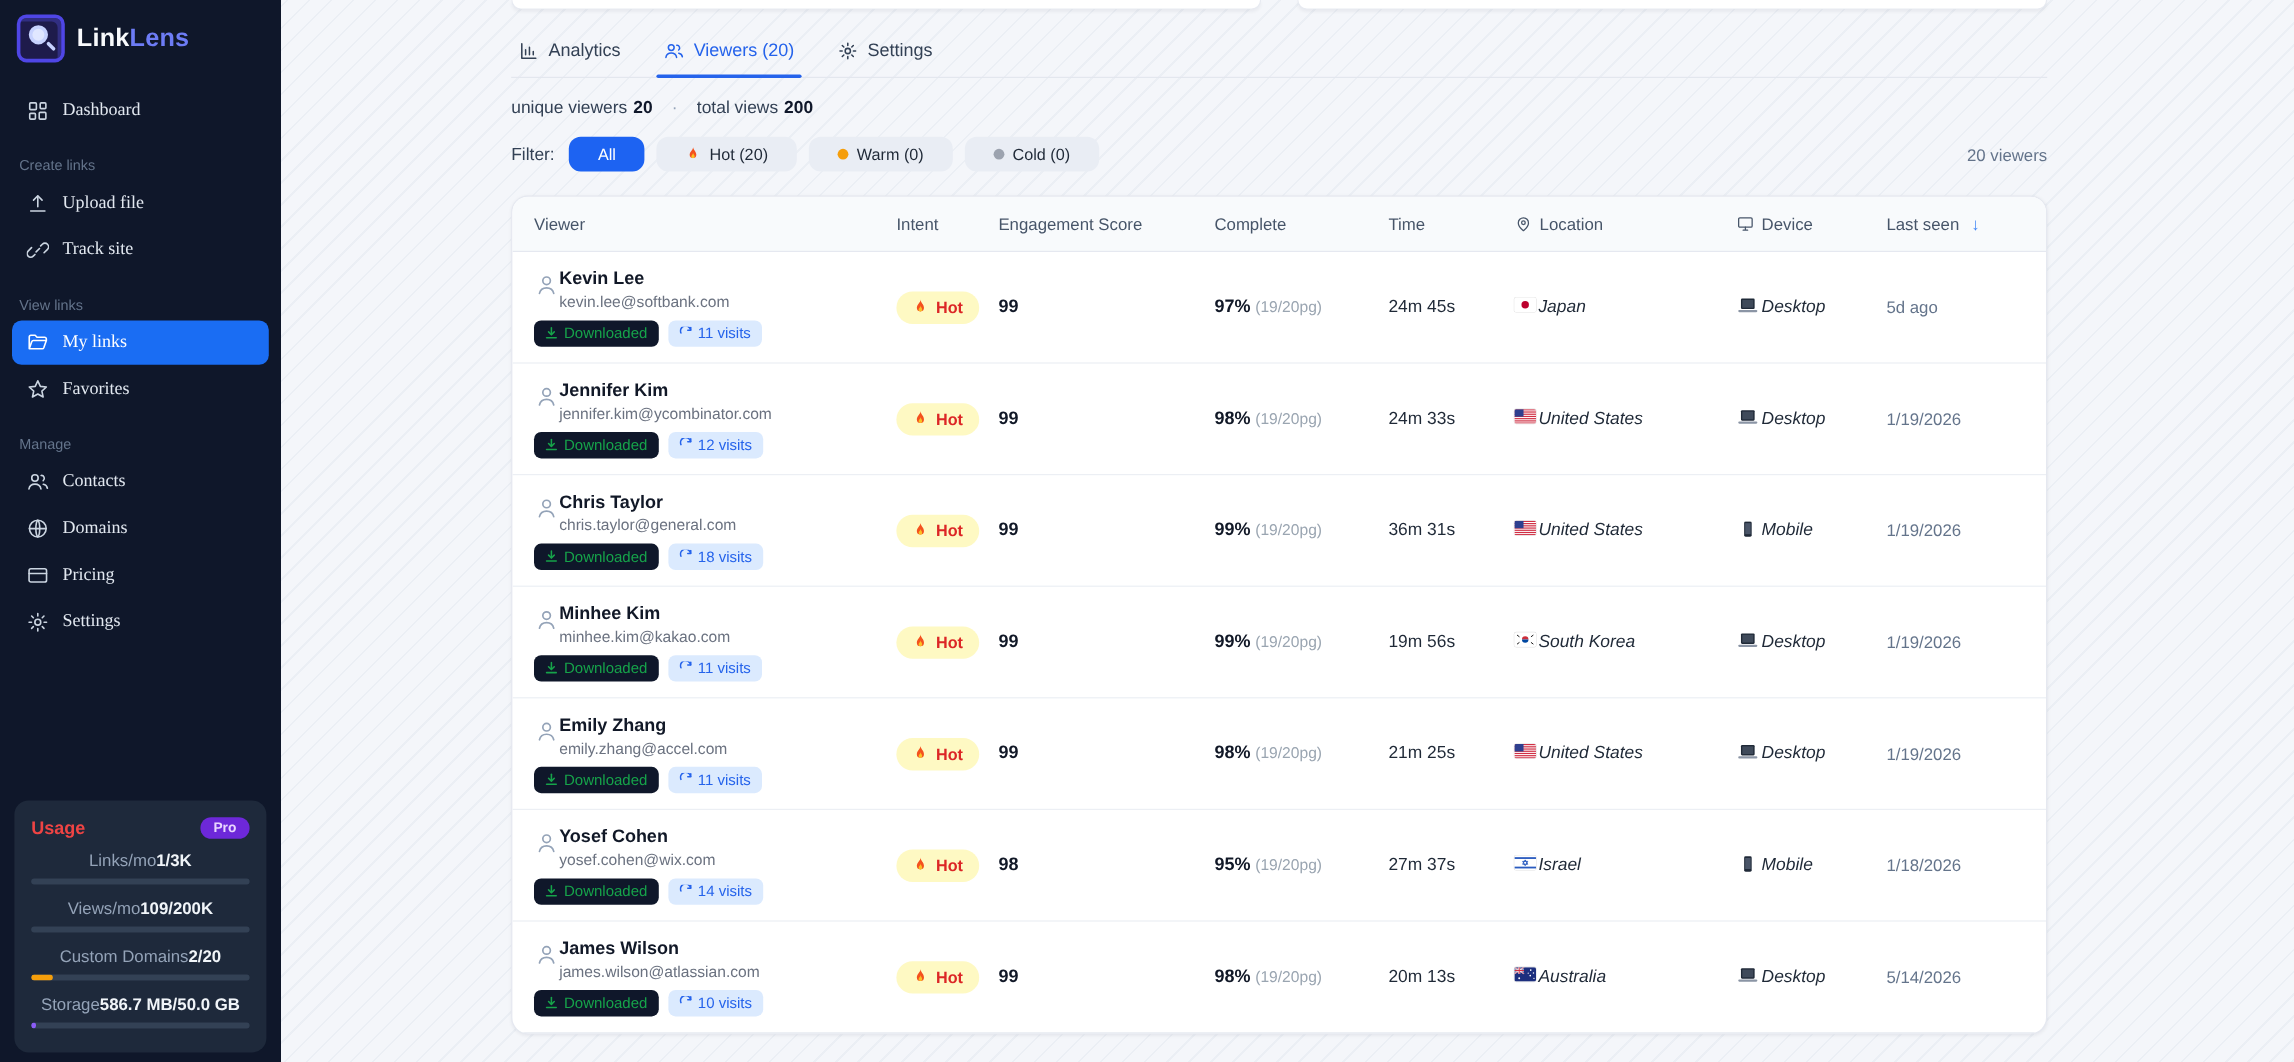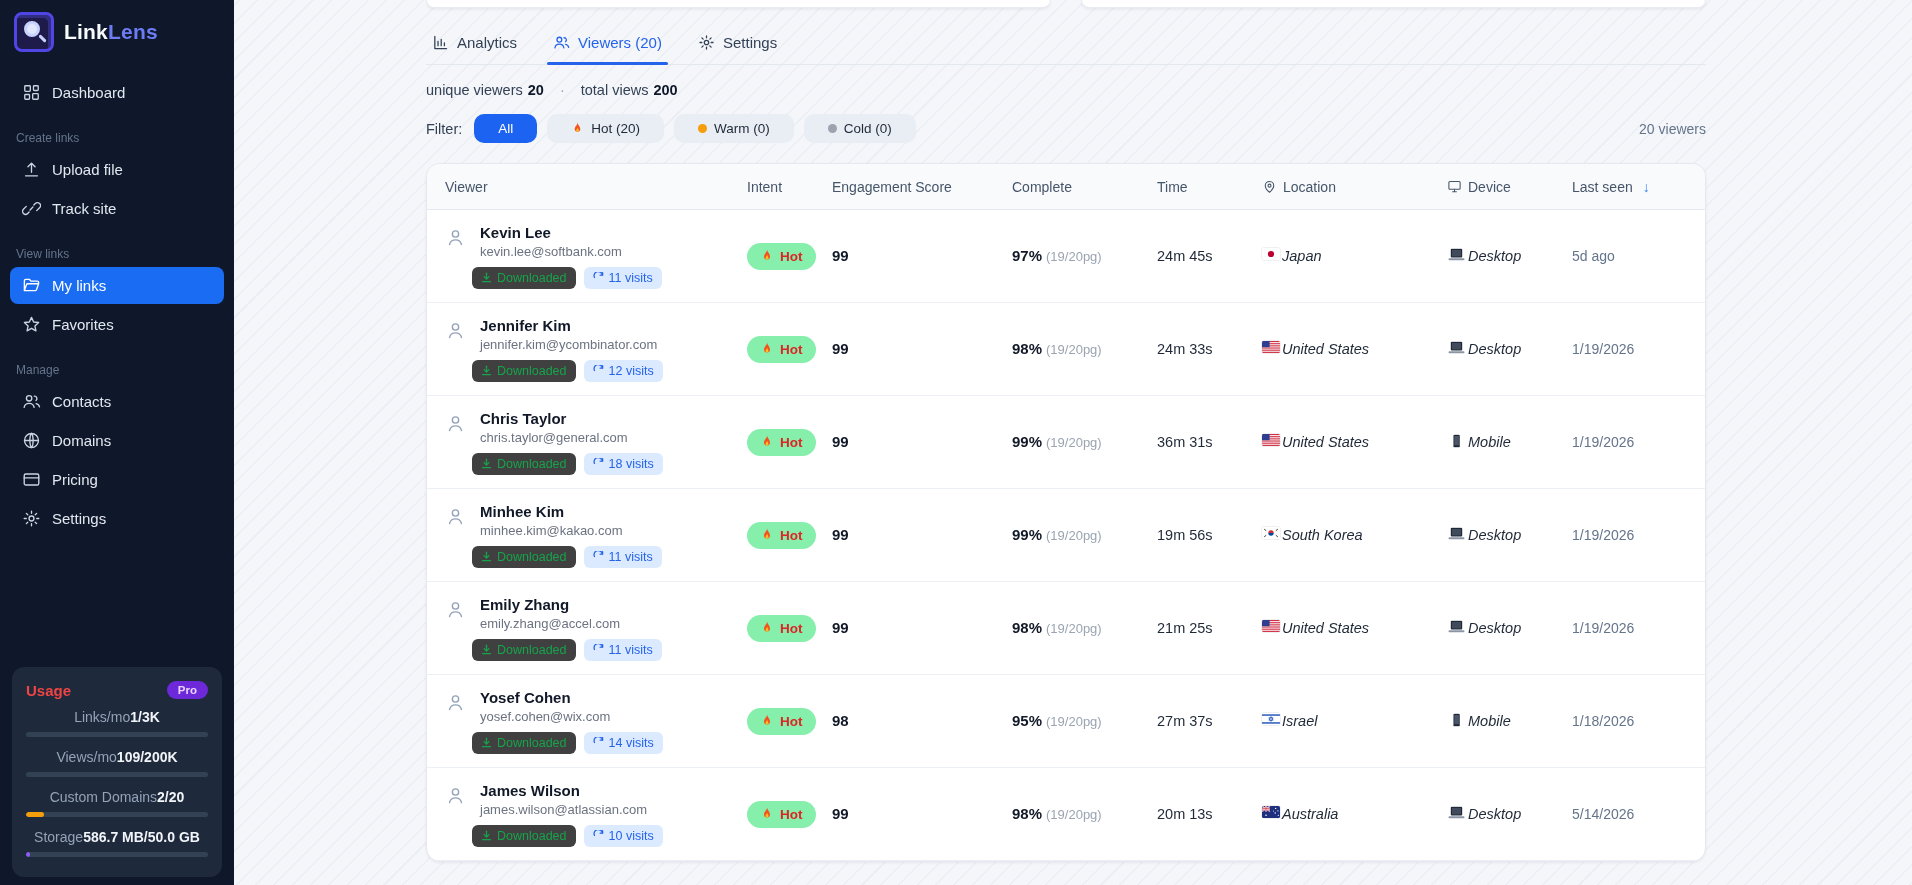--- a/index.html
+++ b/index.html
@@ -30,21 +30,21 @@
     background: #c7d2fe; border-radius: 2px; transform: rotate(45deg);
   }
   .brand { font-size: 21px; font-weight: 700; letter-spacing: .2px; }
   .brand .b1 { color: #f8fafc; }
   .brand .b2 { color: #6d7cf5; }
 
   .nav { padding-top: 10px; }
   .nav-item {
     display: flex; align-items: center; gap: 11px;
     margin: 2px 10px; padding: 9px 12px; border-radius: 8px;
-    font-size: 15px; font-weight: 500; color: #e2e8f0; cursor: pointer;
+    font-size: 15px; font-weight: 500; color: #e2e8f0; cursor: pointer; font-family: Liberation Serif, serif;
   }
   .nav-item svg { stroke: #cbd5e1; }
   .nav-item.active { background: #1a6df3; color: #ffffff; }
   .nav-item.active svg { stroke: #ffffff; }
   .nav-section { margin: 20px 16px 6px; font-size: 12px; color: #64748b; }
 
   .usage-card {
     position: absolute; left: 12px; right: 12px; bottom: 8px;
     background: #1e293b; border-radius: 12px; padding: 14px 14px 8px;
   }
@@ -120,38 +120,38 @@
   .c-intent  { width: 85px; }
   .c-score   { width: 180px; }
   .c-complete{ width: 145px; }
   .c-time    { width: 105px; }
   .c-loc     { width: 185px; }
   .c-dev     { width: 125px; }
   .c-seen    { flex: 1; }
   .sort-arrow { color: #3b82f6; font-size: 14px; margin-left: 4px; }
 
   .trow { display: flex; align-items: center; height: 93px; border-bottom: 1px solid #eceff4; cursor: pointer; }
-  .v-top { display: flex; gap: 14px; }
+  .v-top { display: flex; gap: 0; }
   .avatar { margin-top: 3px; }
   .avatar svg { stroke: #94a3b8; }
   .v-name { font-size: 15px; font-weight: 700; color: #111827; }
   .v-email { font-size: 13px; color: #6b7280; margin-top: 3px; }
   .v-badges { display: flex; gap: 8px; margin-top: 8px; }
   .badge {
     display: inline-flex; align-items: center; gap: 5px;
     border-radius: 6px; padding: 4px 9px; font-size: 12.5px; font-weight: 500;
   }
-  .badge-dl { background: #404040; color: #16a34a; margin-left: 27px; }
+  .badge-dl { background: #0f172a; color: #16a34a; }
   .badge-dl svg { stroke: #16a34a; }
   .badge-visits { background: #dbeafe; color: #2563eb; }
   .badge-visits svg { stroke: #2563eb; }
 
   .intent-pill {
     display: inline-flex; align-items: center; gap: 6px;
-    background: #86efac; color: #dc2626; font-weight: 700; font-size: 13.5px;
+    background: #fef9c3; color: #dc2626; font-weight: 700; font-size: 13.5px;
     padding: 6px 13px; border-radius: 999px;
   }
   .score { font-size: 15px; font-weight: 700; color: #111827; }
   .complete-val { font-size: 15px; font-weight: 700; color: #111827; }
   .complete-pg { font-size: 13px; color: #9aa5b1; margin-left: 4px; font-weight: 400; }
   .cell-text { font-size: 14.5px; color: #1f2937; }
   .loc-cell, .dev-cell { display: flex; align-items: flex-start; gap: 2px; font-style: italic; }
   .seen { font-size: 14px; color: #64748b; }
   .flag { border-radius: 1.5px; box-shadow: 0 0 0 .5px rgba(0,0,0,.12); }
 </style>

